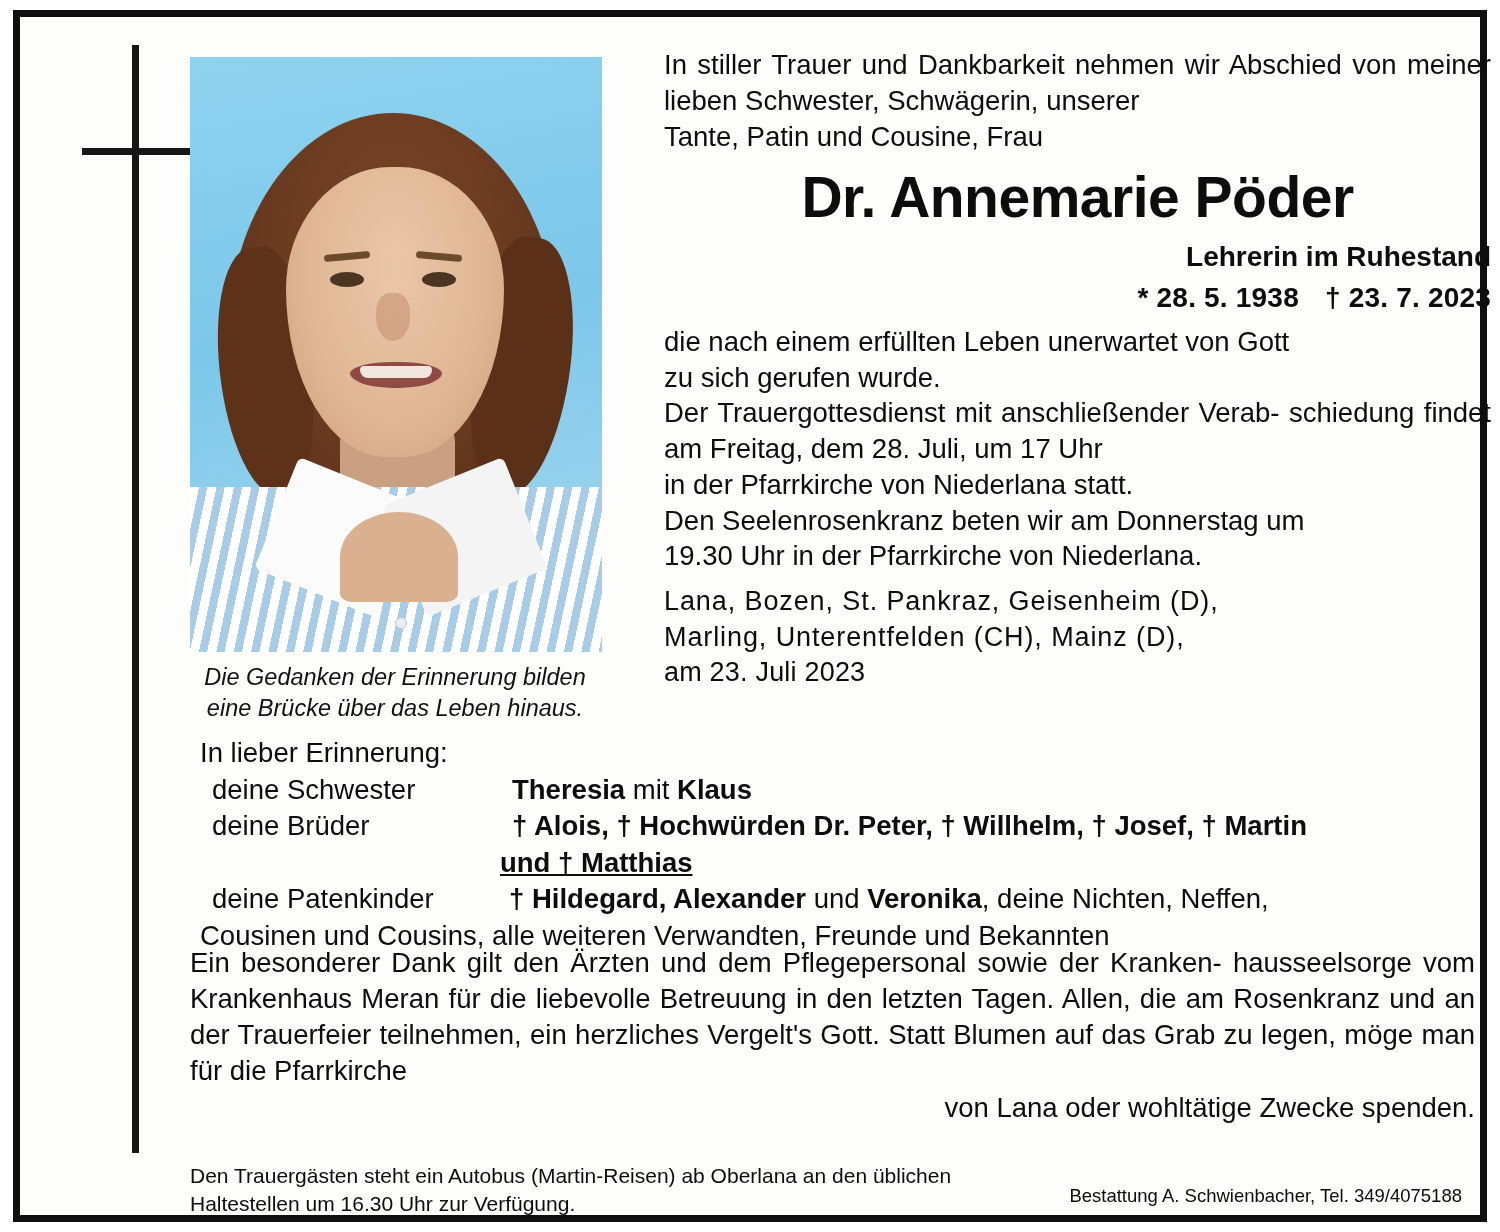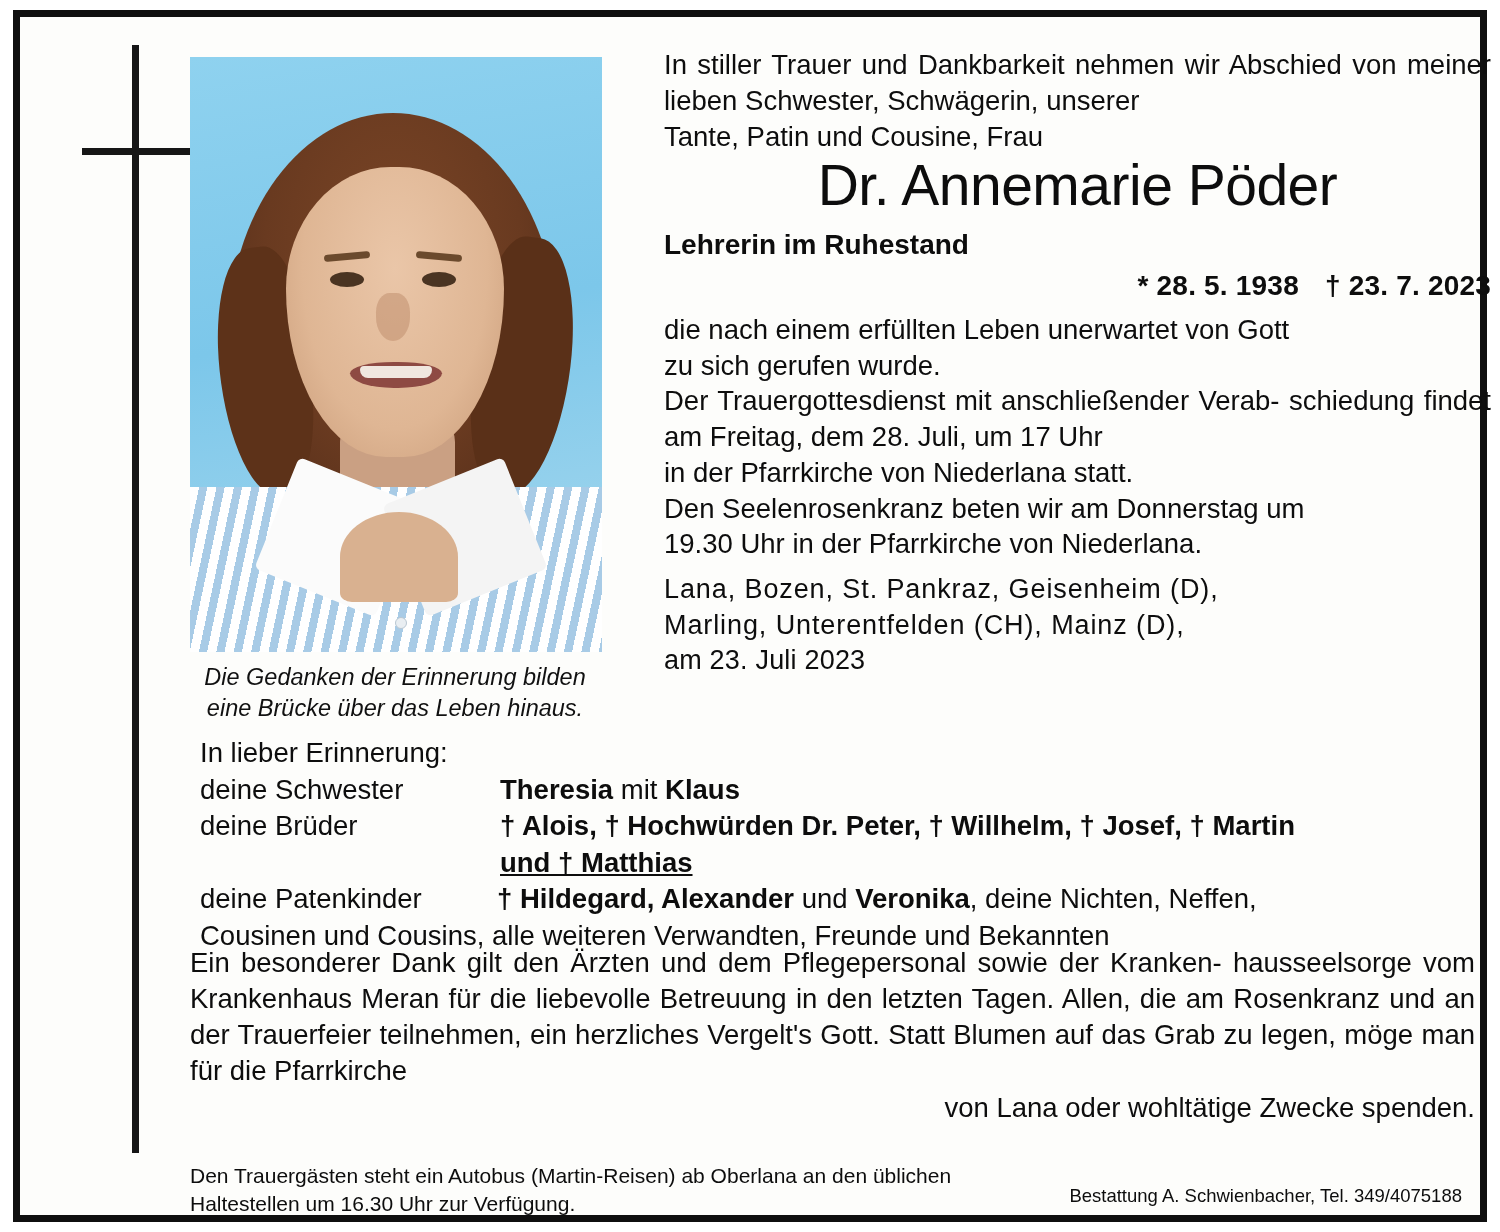--- a/index.html
+++ b/index.html
@@ -244,29 +244,30 @@
     color: #0d0d0d;
   }
   .lead {
     font-size: 27.5px;
     line-height: 1.30;
     text-align: justify;
     text-justify: inter-word;
   }
   .lead .lastline { display: block; }
   .name {
+    margin-top: 12px;
     text-align: center;
-    font-weight: normal;
+    font-weight: bold;
     font-size: 57px;
     letter-spacing: -0.5px;
     line-height: 1.1;
   }
   .subtitle {
     margin-top: 12px;
-    text-align: left;
+    text-align: right;
     font-weight: bold;
     font-size: 28px;
   }
   .dates {
     margin-top: 9px;
     text-align: right;
     font-weight: bold;
     font-size: 28px;
     letter-spacing: 0.2px;
   }
@@ -292,20 +293,21 @@
     left: 180px;
     top: 718px;
     width: 1285px;
     font-size: 27.5px;
     line-height: 1.33;
     color: #0d0d0d;
   }
   .fam-row {
     display: flex;
     align-items: flex-end;
+    margin-left: 12px;
   }
   .fam-label {
     flex: 0 0 auto;
     white-space: pre;
   }
   .fam-value {
     flex: 1 1 auto;
   }
   .fam-row.sister .fam-label { width: 300px; }
   .fam-row.brothers .fam-label { width: 300px; }

